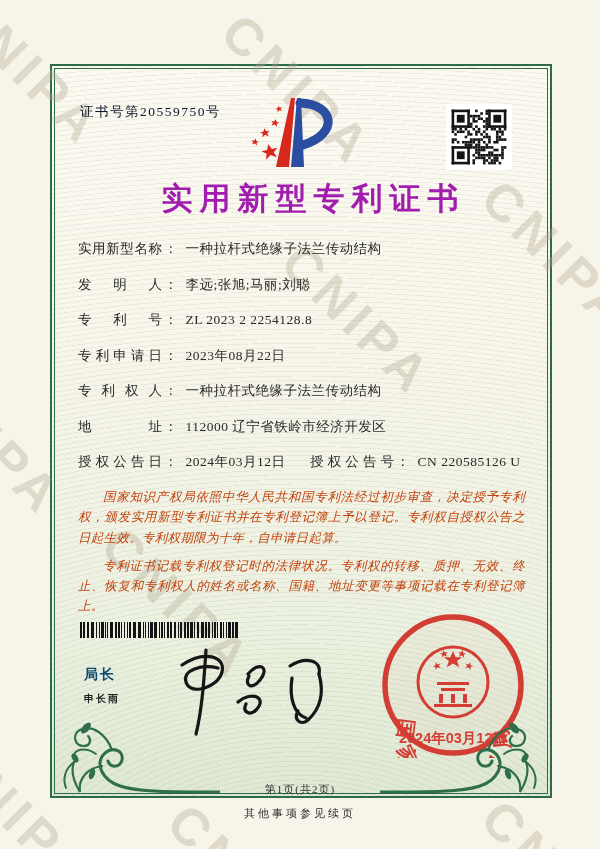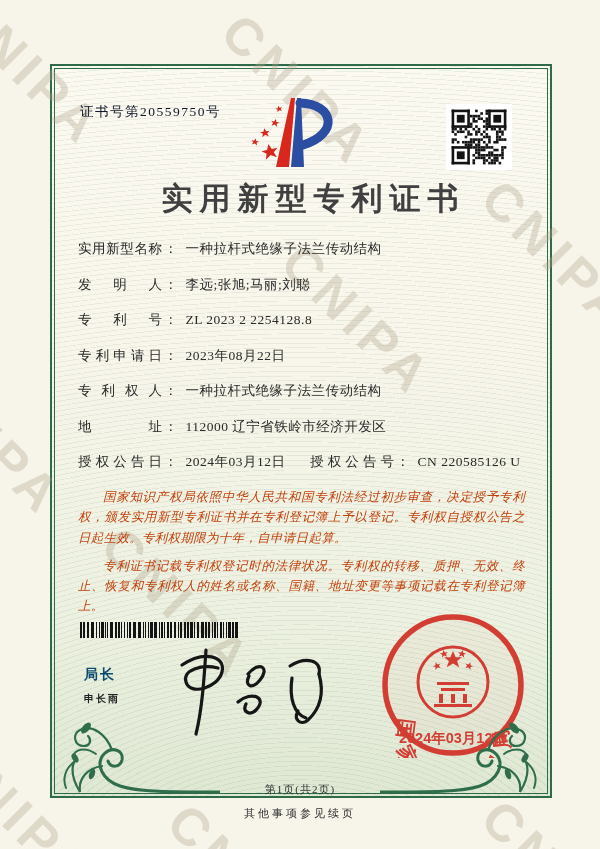--- a/index.html
+++ b/index.html
@@ -39,21 +39,21 @@
 
   .cert-number {
     position:absolute; left:80px; top:103px;
     font-size:13.5px; letter-spacing:1.5px; color:#0f172a;
   }
   .logo { position:absolute; left:233px; top:90px; }
   .qr-wrap { position:absolute; left:446px; top:104px; width:66px; height:66px;
     background:#fff; padding:3px; }
   .title {
     position:absolute; left:0; right:0; top:178px; text-align:center;
-    font-size:31px; font-weight:bold; letter-spacing:7px; color:#404040;padding-left:27px;
+    font-size:31px; font-weight:bold; letter-spacing:7px; color:#a21caf;padding-left:27px;
   }
 
   .fields { position:absolute; left:78px; top:240px; width:448px; }
   .row { display:flex; align-items:baseline; margin-bottom:13.5px; height:22px;
     position:relative; font-size:13.5px; color:#2a2a2a; }
   .flabel { width:84px; display:inline-flex; justify-content:space-between;
     flex-shrink:0; }
   .colon { margin:0 8px 0 2px; }
   .fvalue { letter-spacing:0.5px; white-space:nowrap; }
   .pair2 { position:absolute; left:232px; top:0; display:flex; align-items:baseline; }

